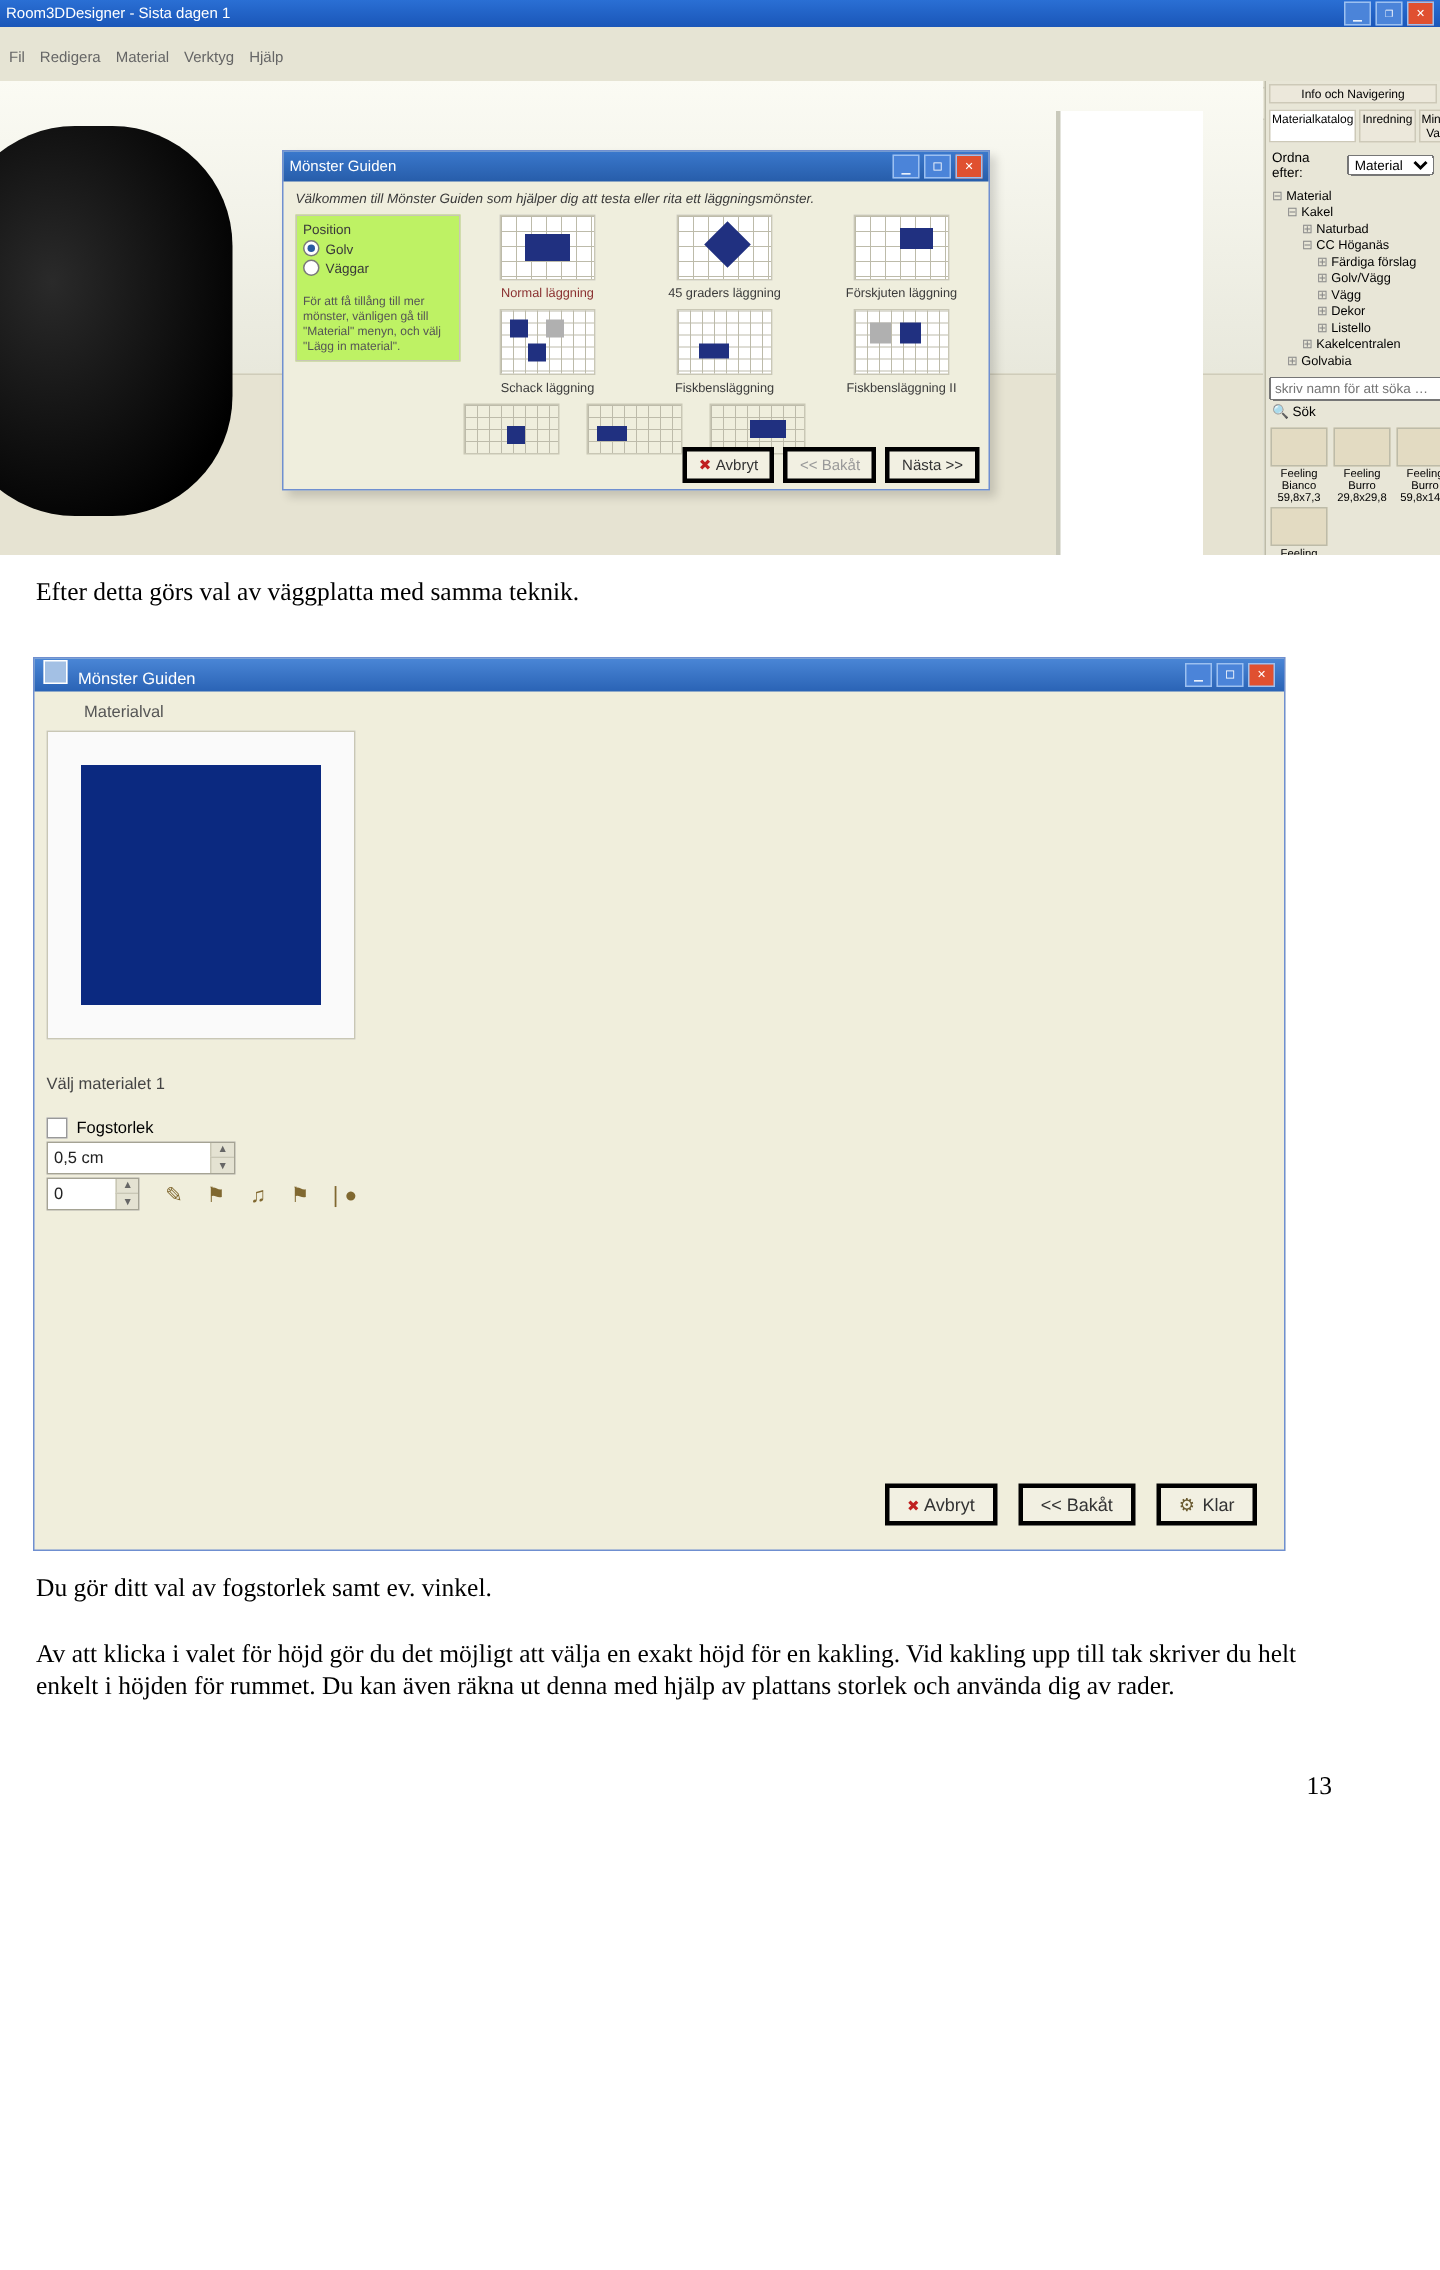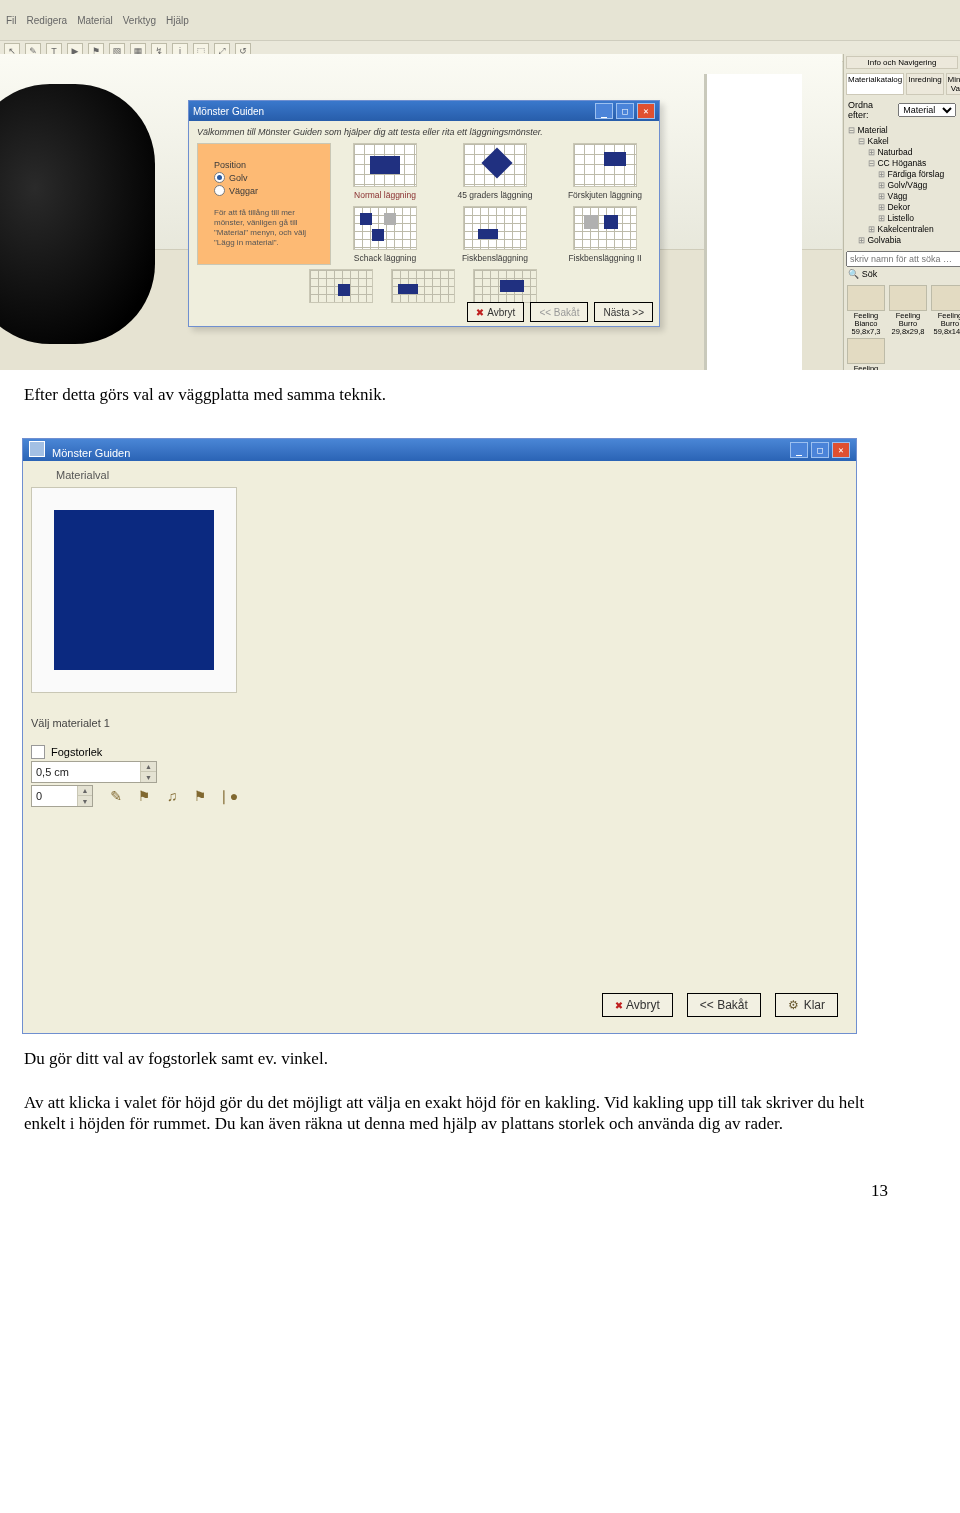--- a/index.html
+++ b/index.html
@@ -79,42 +79,42 @@
   
   .dlgA {
     position:absolute; top:100px; left:188px; width:470px; height:225px;
     border:1px solid #6f8fd0; background:#efeedd;
     box-shadow:4px 4px 6px rgba(0,0,0,.15);
   }
   .dlg-titlebar { height:20px; background:linear-gradient(#3a78cc,#275daa);
                   color:#fff; font-size:10px; display:flex;
                   justify-content:space-between; align-items:center; padding:0 4px; }
   .dlg-body { padding:6px 8px; font-size:9px; color:#3a3a3a; }
-  .poscard { width:100px; float:left; border:1px solid #c9c7b5; background:#fdba74;
-             padding:16px; font-size:9px; margin-right:8px; }
+  .poscard { width:100px; float:left; border:1px solid #c9c7b5; background:#bef264;
+             padding:4px; font-size:9px; margin-right:8px; }
   .poscard .opt { display:flex; align-items:center; gap:4px; margin:2px 0; }
   .radio { width:9px; height:9px; border:1px solid #7a7a7a; border-radius:50%;
            background:#fff; display:inline-flex; align-items:center; justify-content:center;}
   .radio.chk::after { content:""; width:5px; height:5px; border-radius:50%; background:#2a5aa0;}
   .patterns { display:grid; grid-template-columns:repeat(3, 1fr); gap:6px 18px;
               font-size:8.5px; text-align:center; }
   .patterns .cell { display:flex; flex-direction:column; align-items:center; }
   .patterns .pv { width:62px; height:42px; background:#fff; border:1px solid #c9c7b5;
                   position:relative; }
   .pv .grid { position:absolute; inset:0; background:
       linear-gradient(#bdbbaa 1px,transparent 1px) 0 0/10px 10px,
       linear-gradient(90deg,#bdbbaa 1px,transparent 1px) 0 0/10px 10px; }
   .pv .bluesq { position:absolute; background:#203080; }
   .patterns .lbl { margin-top:3px; }
   .patterns.row2 .pv .grid { background:
       linear-gradient(#bdbbaa 1px,transparent 1px) 0 0/8px 8px,
       linear-gradient(90deg,#bdbbaa 1px,transparent 1px) 0 0/8px 8px; }
   .dlg-footer { position:absolute; bottom:4px; right:6px; display:flex; gap:6px; }
   .btn { height:18px; padding:0 8px; font-size:10px; background:#f2f0e2;
-         border:1px solid #000000; display:inline-flex; align-items:center; gap:3px;
+         border:3px solid #000000; display:inline-flex; align-items:center; gap:3px;
          cursor:default; color:#333;}
   .btn.disabled { color:#999; }
   .redx::before { content:"✖"; color:#c02020; font-size:10px; }
   .poscard .tip { margin-top:12px; font-size:8px; color:#555; line-height:1.25; }
 
   
   .doc-text { padding: 14px 92px 10px 24px; font-family:"Times New Roman",serif;
               font-size:17px; line-height:1.28; }
   .doc-text p { margin: 0 0 22px 0; }
 
@@ -153,20 +153,28 @@
   .klar-ico::before { content:"⚙"; color:#6a5a30; font-size:12px; margin-right:2px; }
 
   
   .pageno { text-align:right; padding: 14px 72px 20px 4px; font-family:"Times New Roman",serif;
             font-size:17px; }
 </style>
 </head>
 <body>
 
 <div class="appshot">
+  <div class="app-titlebar">
+    <span>Room3DDesigner - Sista dagen 1</span>
+    <div class="winbtns">
+      <span class="wb min"></span>
+      <span class="wb restore"></span>
+      <span class="wb close"></span>
+    </div>
+  </div>
   <div class="app-menu">
     <span>Fil</span>
     <span>Redigera</span>
     <span>Material</span>
     <span>Verktyg</span>
     <span>Hjälp</span>
   </div>
   <div class="app-tools">
     <span class="tico">↖</span>
     <span class="tico">✎</span>

